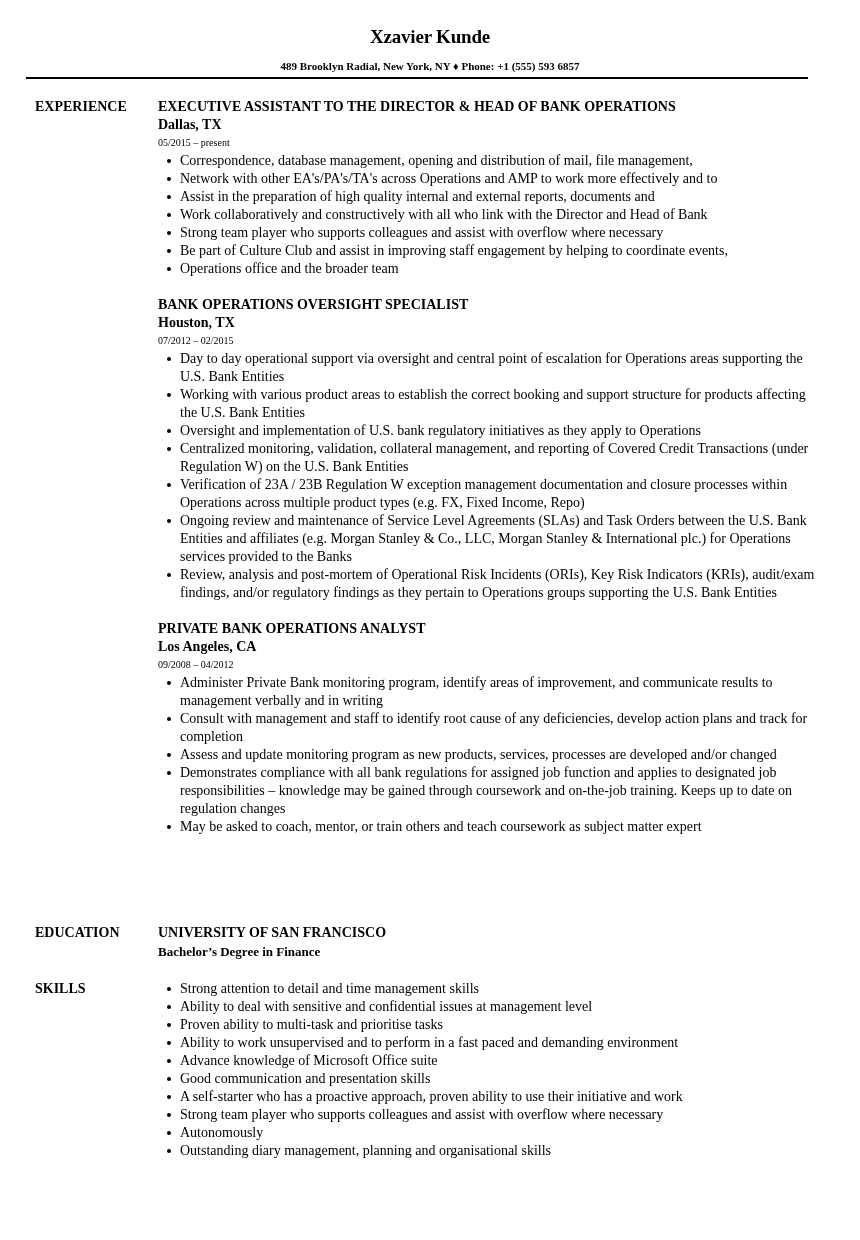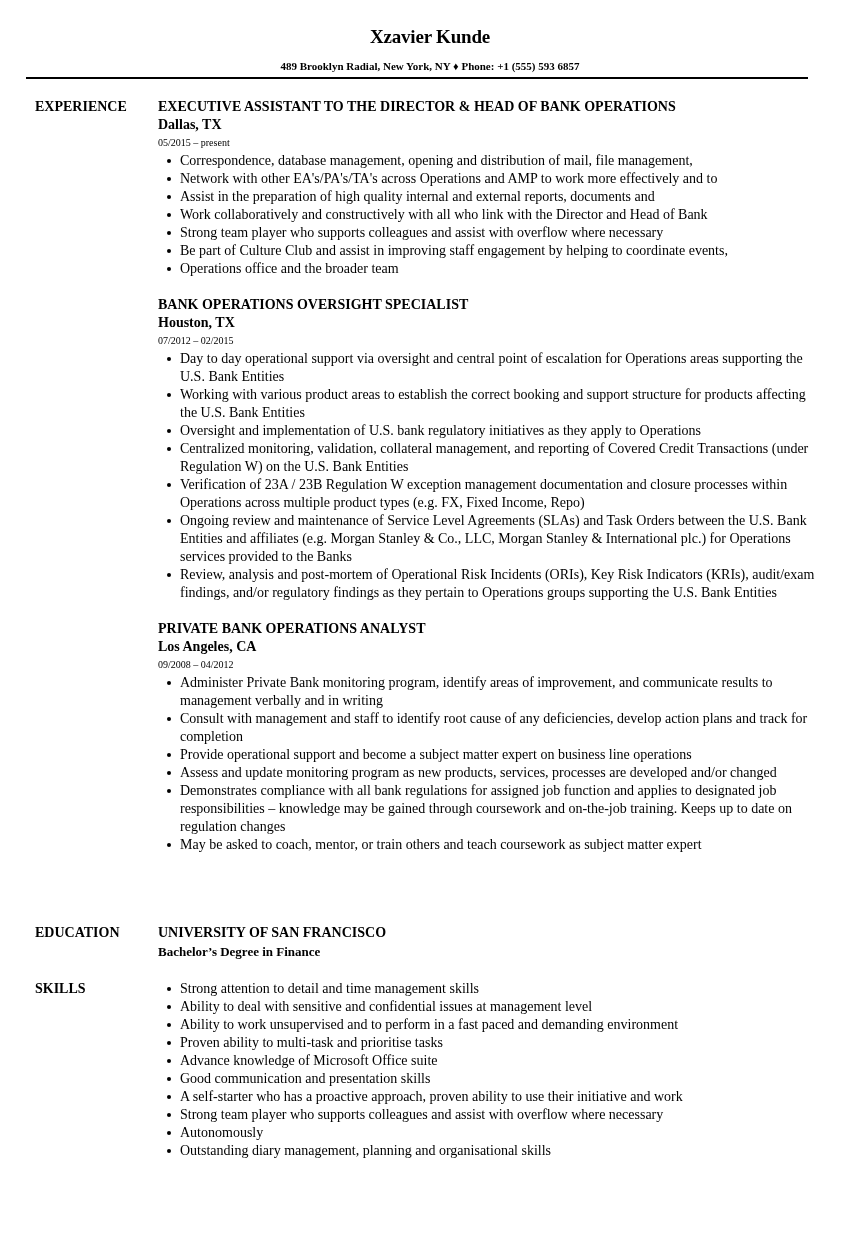--- a/index.html
+++ b/index.html
@@ -87,21 +87,20 @@
         </ul>
       </div>
 
       <div class="job">
         <div class="job-title">PRIVATE BANK OPERATIONS ANALYST</div>
         <div class="job-loc">Los Angeles, CA</div>
         <div class="job-date">09/2008 – 04/2012</div>
         <ul class="bullets">
           <li>Administer Private Bank monitoring program, identify areas of improvement, and communicate results to management verbally and in writing</li>
           <li>Consult with management and staff to identify root cause of any deficiencies, develop action plans and track for completion</li>
-          <li>Provide operational support and become a subject matter expert on business line operations</li>
           <li>Assess and update monitoring program as new products, services, processes are developed and/or changed</li>
           <li>Demonstrates compliance with all bank regulations for assigned job function and applies to designated job responsibilities – knowledge may be gained through coursework and on-the-job training. Keeps up to date on regulation changes</li>
           <li>May be asked to coach, mentor, or train others and teach coursework as subject matter expert</li>
         </ul>
       </div>
 
     </div>
   </div>
 
   <div class="section" style="top:924px;">
@@ -111,22 +110,22 @@
       <div class="edu-degree">Bachelor’s Degree in Finance</div>
     </div>
   </div>
 
   <div class="section" style="top:980px;">
     <div class="section-label">SKILLS</div>
     <div class="section-body">
       <ul class="bullets">
         <li>Strong attention to detail and time management skills</li>
         <li>Ability to deal with sensitive and confidential issues at management level</li>
+        <li>Proven ability to multi-task and prioritise tasks</li>
         <li>Ability to work unsupervised and to perform in a fast paced and demanding environment</li>
-        <li>Proven ability to multi-task and prioritise tasks</li>
         <li>Advance knowledge of Microsoft Office suite</li>
         <li>Good communication and presentation skills</li>
         <li>A self-starter who has a proactive approach, proven ability to use their initiative and work</li>
         <li>Strong team player who supports colleagues and assist with overflow where necessary</li>
         <li>Autonomously</li>
         <li>Outstanding diary management, planning and organisational skills</li>
       </ul>
     </div>
   </div>
 

